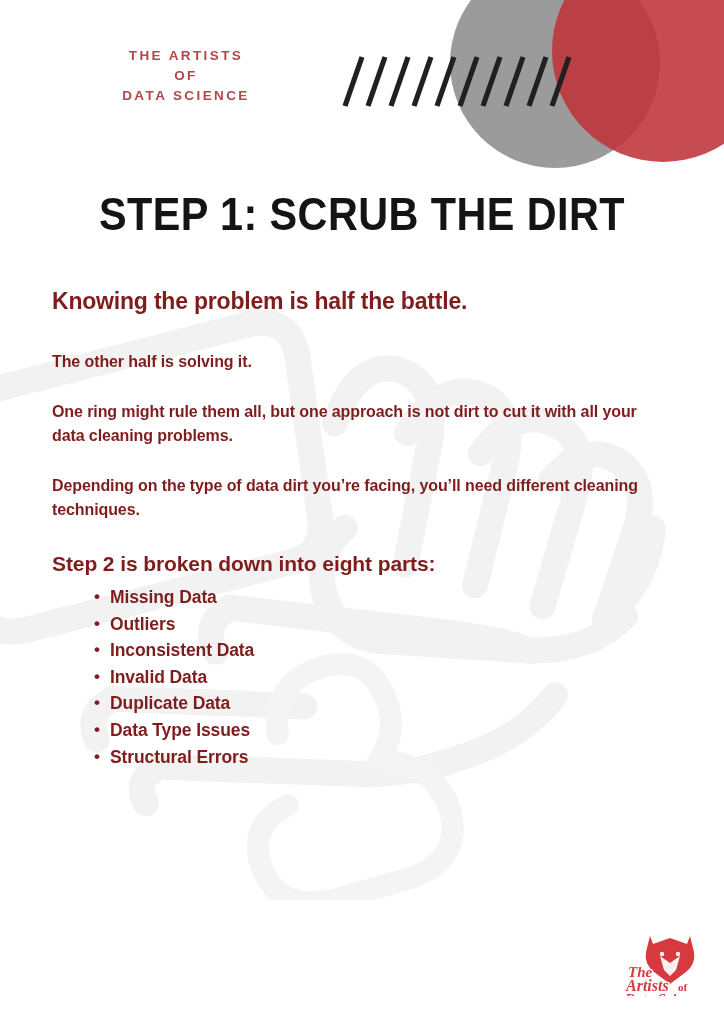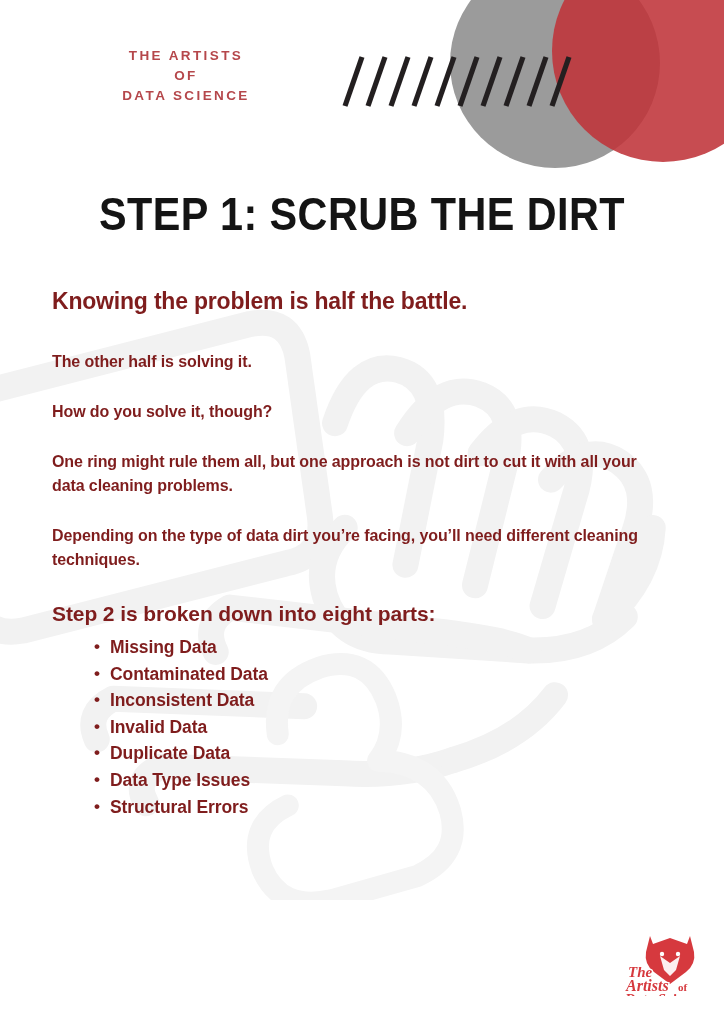--- a/index.html
+++ b/index.html
@@ -214,29 +214,28 @@
     <div class="brand-line">THE ARTISTS</div>
     <div class="brand-line">OF</div>
     <div class="brand-line">DATA SCIENCE</div>
   </div>
 
   <div id="title">STEP 1: SCRUB THE DIRT</div>
 
   <div id="content">
     <p class="lede">Knowing the problem is half the battle.</p>
     <p class="para">The other half is solving it.</p>
-    <p class="para">How do you solve it, though?</p>
     <p class="para">One ring might rule them all, but one approach is not dirt to cut it with all your data cleaning problems.</p>
     <p class="para tight">Depending on the type of data dirt you’re facing, you’ll need different cleaning techniques.</p>
 
     <p id="list-intro">Step 2 is broken down into eight parts:</p>
 
     <ul id="bullets">
       <li>Missing Data</li>
-      <li>Contaminated Data</li>
+      <li>Outliers</li>
       <li>Inconsistent Data</li>
       <li>Invalid Data</li>
       <li>Duplicate Data</li>
       <li>Data Type Issues</li>
       <li>Structural Errors</li>
     </ul>
   </div>
 
   <svg id="logo-badge" viewBox="0 0 100 86" xmlns="http://www.w3.org/2000/svg">
 

